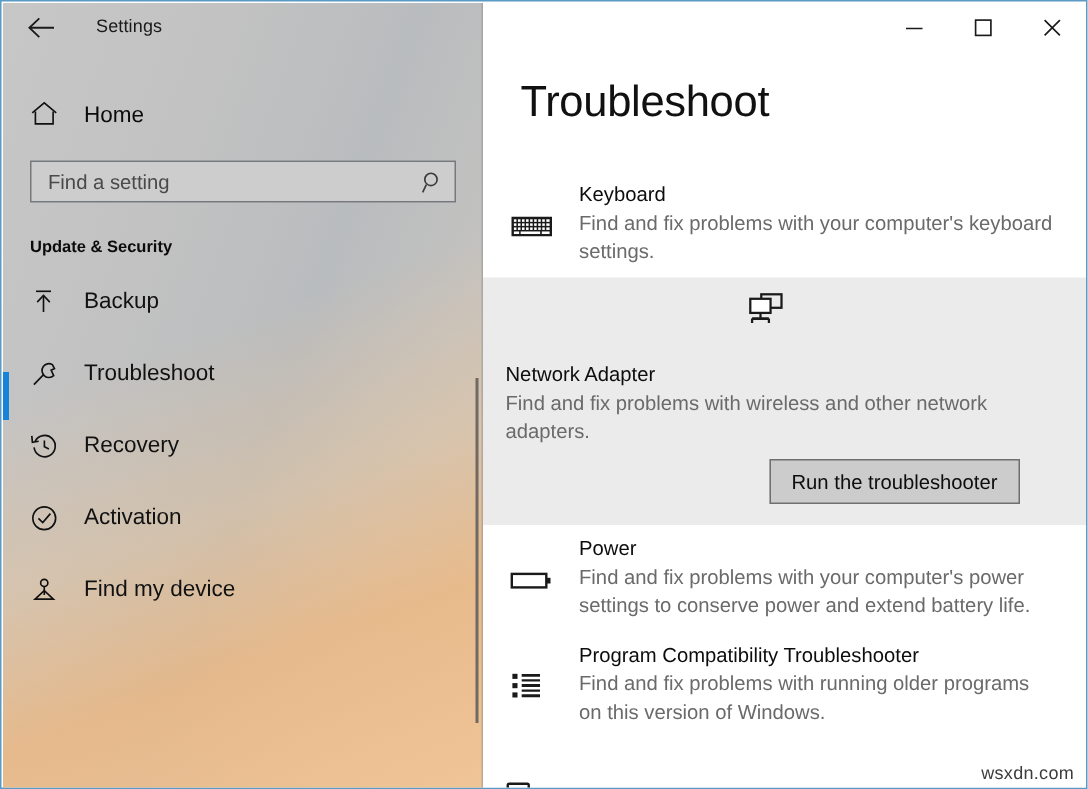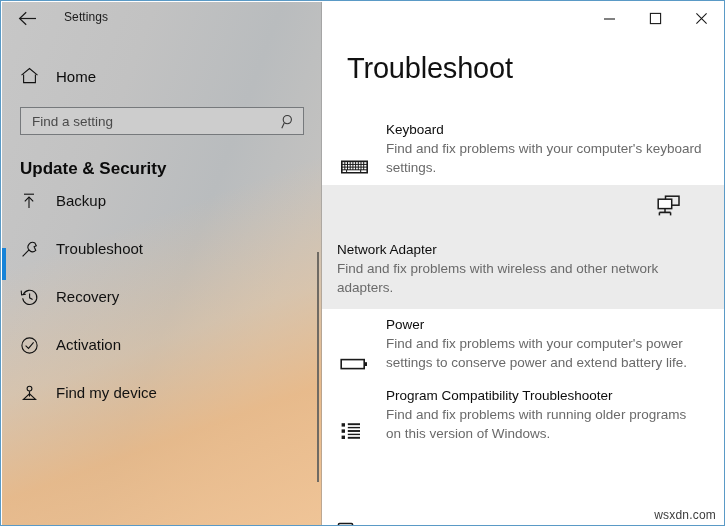--- a/index.html
+++ b/index.html
@@ -114,21 +114,21 @@
     width: 30px;
     display: flex;
     align-items: center;
     justify-content: center;
   }
 
   #section-heading {
     position: absolute;
     left: 18px;
     top: 157px;
-    font-size: 17px;
+    font-size: 11px;
     font-weight: bold;
     color: #0b0b0b;
   }
 
   #nav-list {
     position: absolute;
     left: 0;
     top: 190px;
     width: 320px;
   }
@@ -218,21 +218,21 @@
     left: 0;
     top: 112px;
     width: 402px;
   }
 
   .ts-item {
     position: relative;
     box-sizing: border-box;
     padding: 7px 22px 8px 15px;
     display: flex;
-    align-items: flex-end;
+    align-items: center;
   }
   .ts-item.selected {
     background: #ebebeb;
     padding-bottom: 12px;
     flex-direction: column;
   }
   .ts-icon-wrap {
     width: 46px;
     flex: 0 0 46px;
     padding-top: 3px;
@@ -463,20 +463,23 @@
             <rect x="2.2" y="4.2" width="13.5" height="9.4" fill="#ffffff" stroke="#1a1a1a" stroke-width="1.5"></rect>
             <path d="M9 13.8 L9 17.2" stroke="#1a1a1a" stroke-width="1.5" fill="none"></path>
             <path d="M3.4 17.4 L14.6 17.4" stroke="#1a1a1a" stroke-width="1.7" fill="none"></path>
             <path d="M3.4 17.4 L3.4 20.4" stroke="#1a1a1a" stroke-width="1.5" fill="none"></path>
             <path d="M14.6 17.4 L14.6 20.4" stroke="#1a1a1a" stroke-width="1.5" fill="none"></path>
           </svg>
         </div>
         <div class="ts-text">
           <div class="ts-name">Network Adapter</div>
           <div class="ts-desc">Find and fix problems with wireless and other network adapters.</div>
+          <div class="ts-action-row">
+            <button id="run-troubleshooter-button">Run the troubleshooter</button>
+          </div>
         </div>
       </div>
 
       <div class="ts-item">
         <div class="ts-icon-wrap">
           <svg width="30" height="16" viewBox="0 0 30 16">
             <rect x="1.2" y="3.6" width="23" height="9" fill="none" stroke="#1a1a1a" stroke-width="1.6"></rect>
             <rect x="24.4" y="6.2" width="2.6" height="3.8" fill="#1a1a1a"></rect>
           </svg>
         </div>

